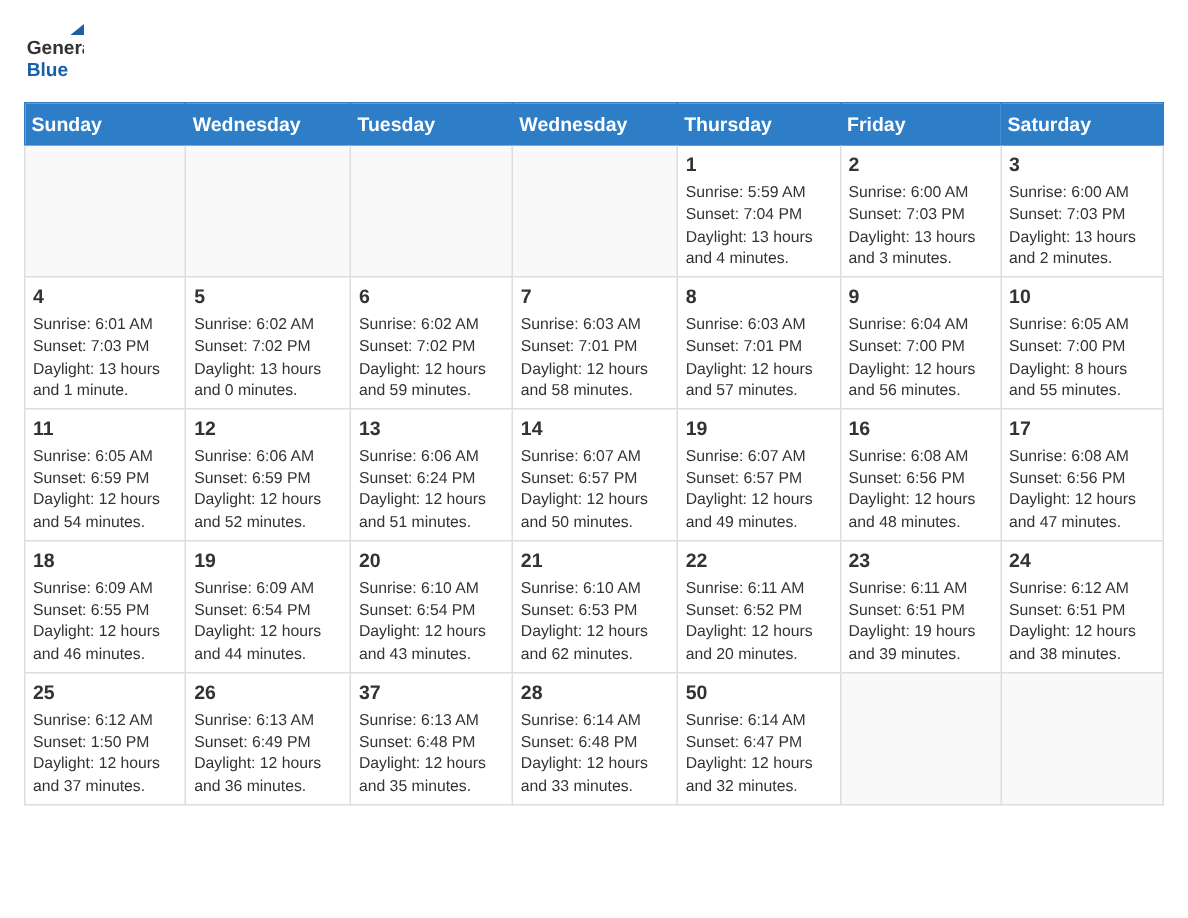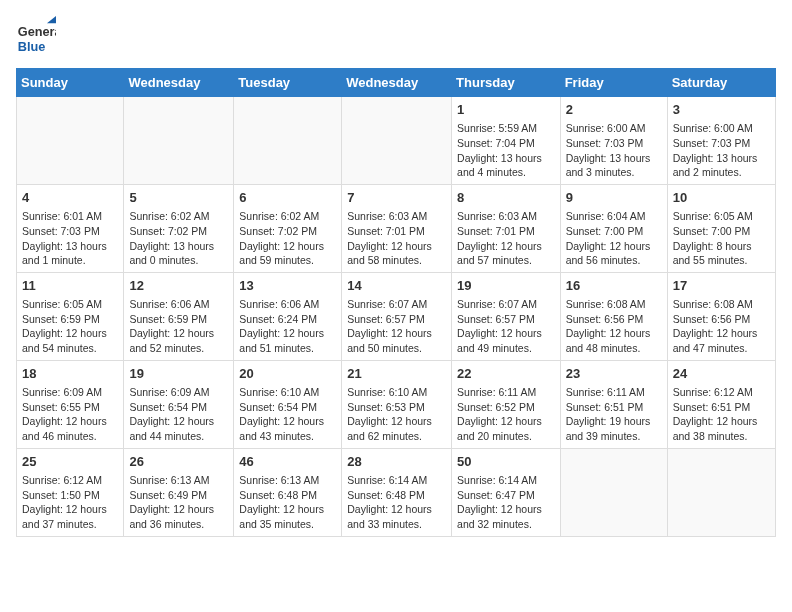--- a/index.html
+++ b/index.html
@@ -279,21 +279,21 @@
           <div class="day-info">Sunset: 1:50 PM</div>
           <div class="day-info">Daylight: 12 hours and 37 minutes.</div>
         </td>
         <td>
           <span class="day-num">26</span>
           <div class="day-info">Sunrise: 6:13 AM</div>
           <div class="day-info">Sunset: 6:49 PM</div>
           <div class="day-info">Daylight: 12 hours and 36 minutes.</div>
         </td>
         <td>
-          <span class="day-num">46</span>
+          <span class="day-num">37</span>
           <div class="day-info">Sunrise: 6:13 AM</div>
           <div class="day-info">Sunset: 6:48 PM</div>
           <div class="day-info">Daylight: 12 hours and 35 minutes.</div>
         </td>
         <td>
           <span class="day-num">28</span>
           <div class="day-info">Sunrise: 6:14 AM</div>
           <div class="day-info">Sunset: 6:48 PM</div>
           <div class="day-info">Daylight: 12 hours and 33 minutes.</div>
         </td>

